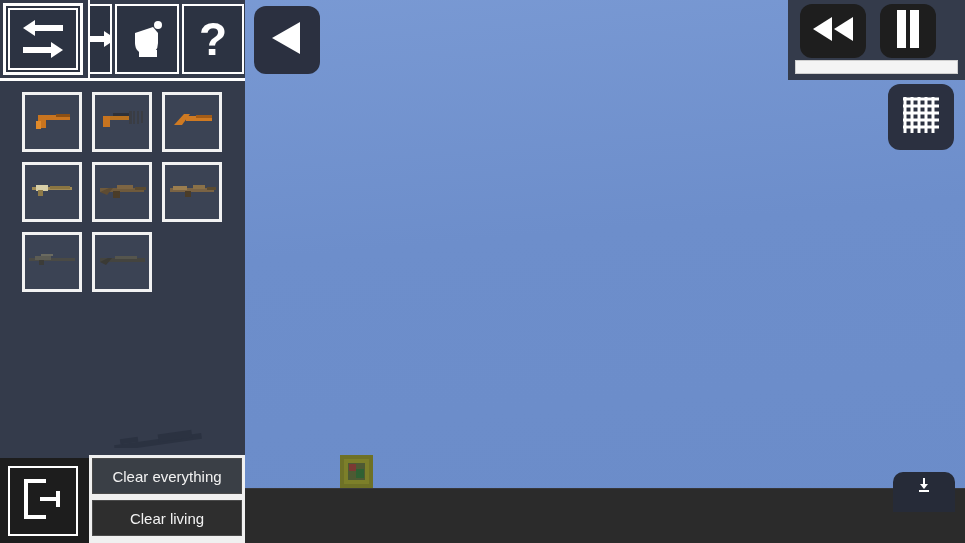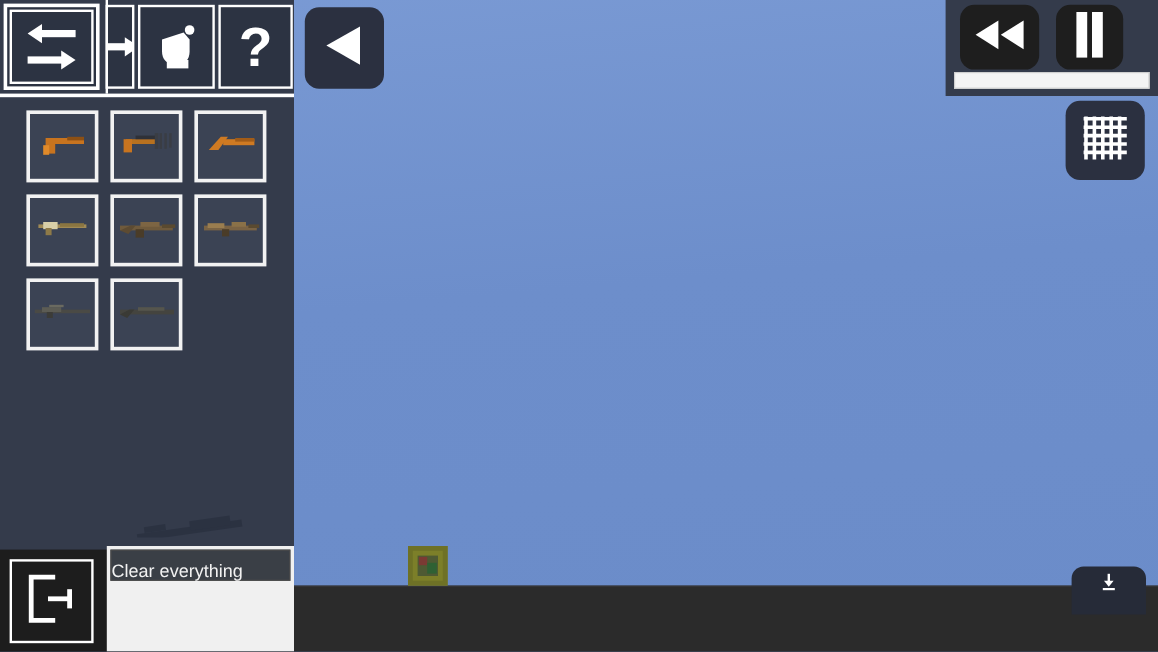--- a/index.html
+++ b/index.html
@@ -91,24 +91,24 @@
   #exit-button {
     position:absolute; left:8px; top:8px; width:70px; height:70px;
     background:#1d1d1d; border:2px solid #ffffff;
     display:flex; align-items:center; justify-content:center;
   }
   #clear-menu {
     position:absolute; left:89px; top:455px; width:156px; height:88px;
     background:#f0f0f0; padding:3px;
   }
   .clear-btn {
-    width:100%; height:26px;
+    width:100%; height:36px;
     background:#2e2e2e; color:#f2f2f2;
     border:1px solid #4a4a4a;
-    font-size:15px; line-height:36px; text-align:left;
+    font-size:15px; line-height:36px; text-align:center;
     cursor:pointer; user-select:none;
   }
   .clear-btn.first { background:#3a3f46; margin-bottom:6px; }
 
   
   .round-btn {
     position:absolute;
     background:#2b3040; border-radius:12px;
     display:flex; align-items:center; justify-content:center;
     cursor:pointer;
@@ -378,13 +378,14 @@
           </g>
         </svg>
       </span>
     </div>
   </div>
 
 </div>
 
 <div id="clear-menu">
   <div class="clear-btn first">Clear everything</div>
+  <div class="clear-btn">Clear living</div>
 </div>
 
 </body></html>

